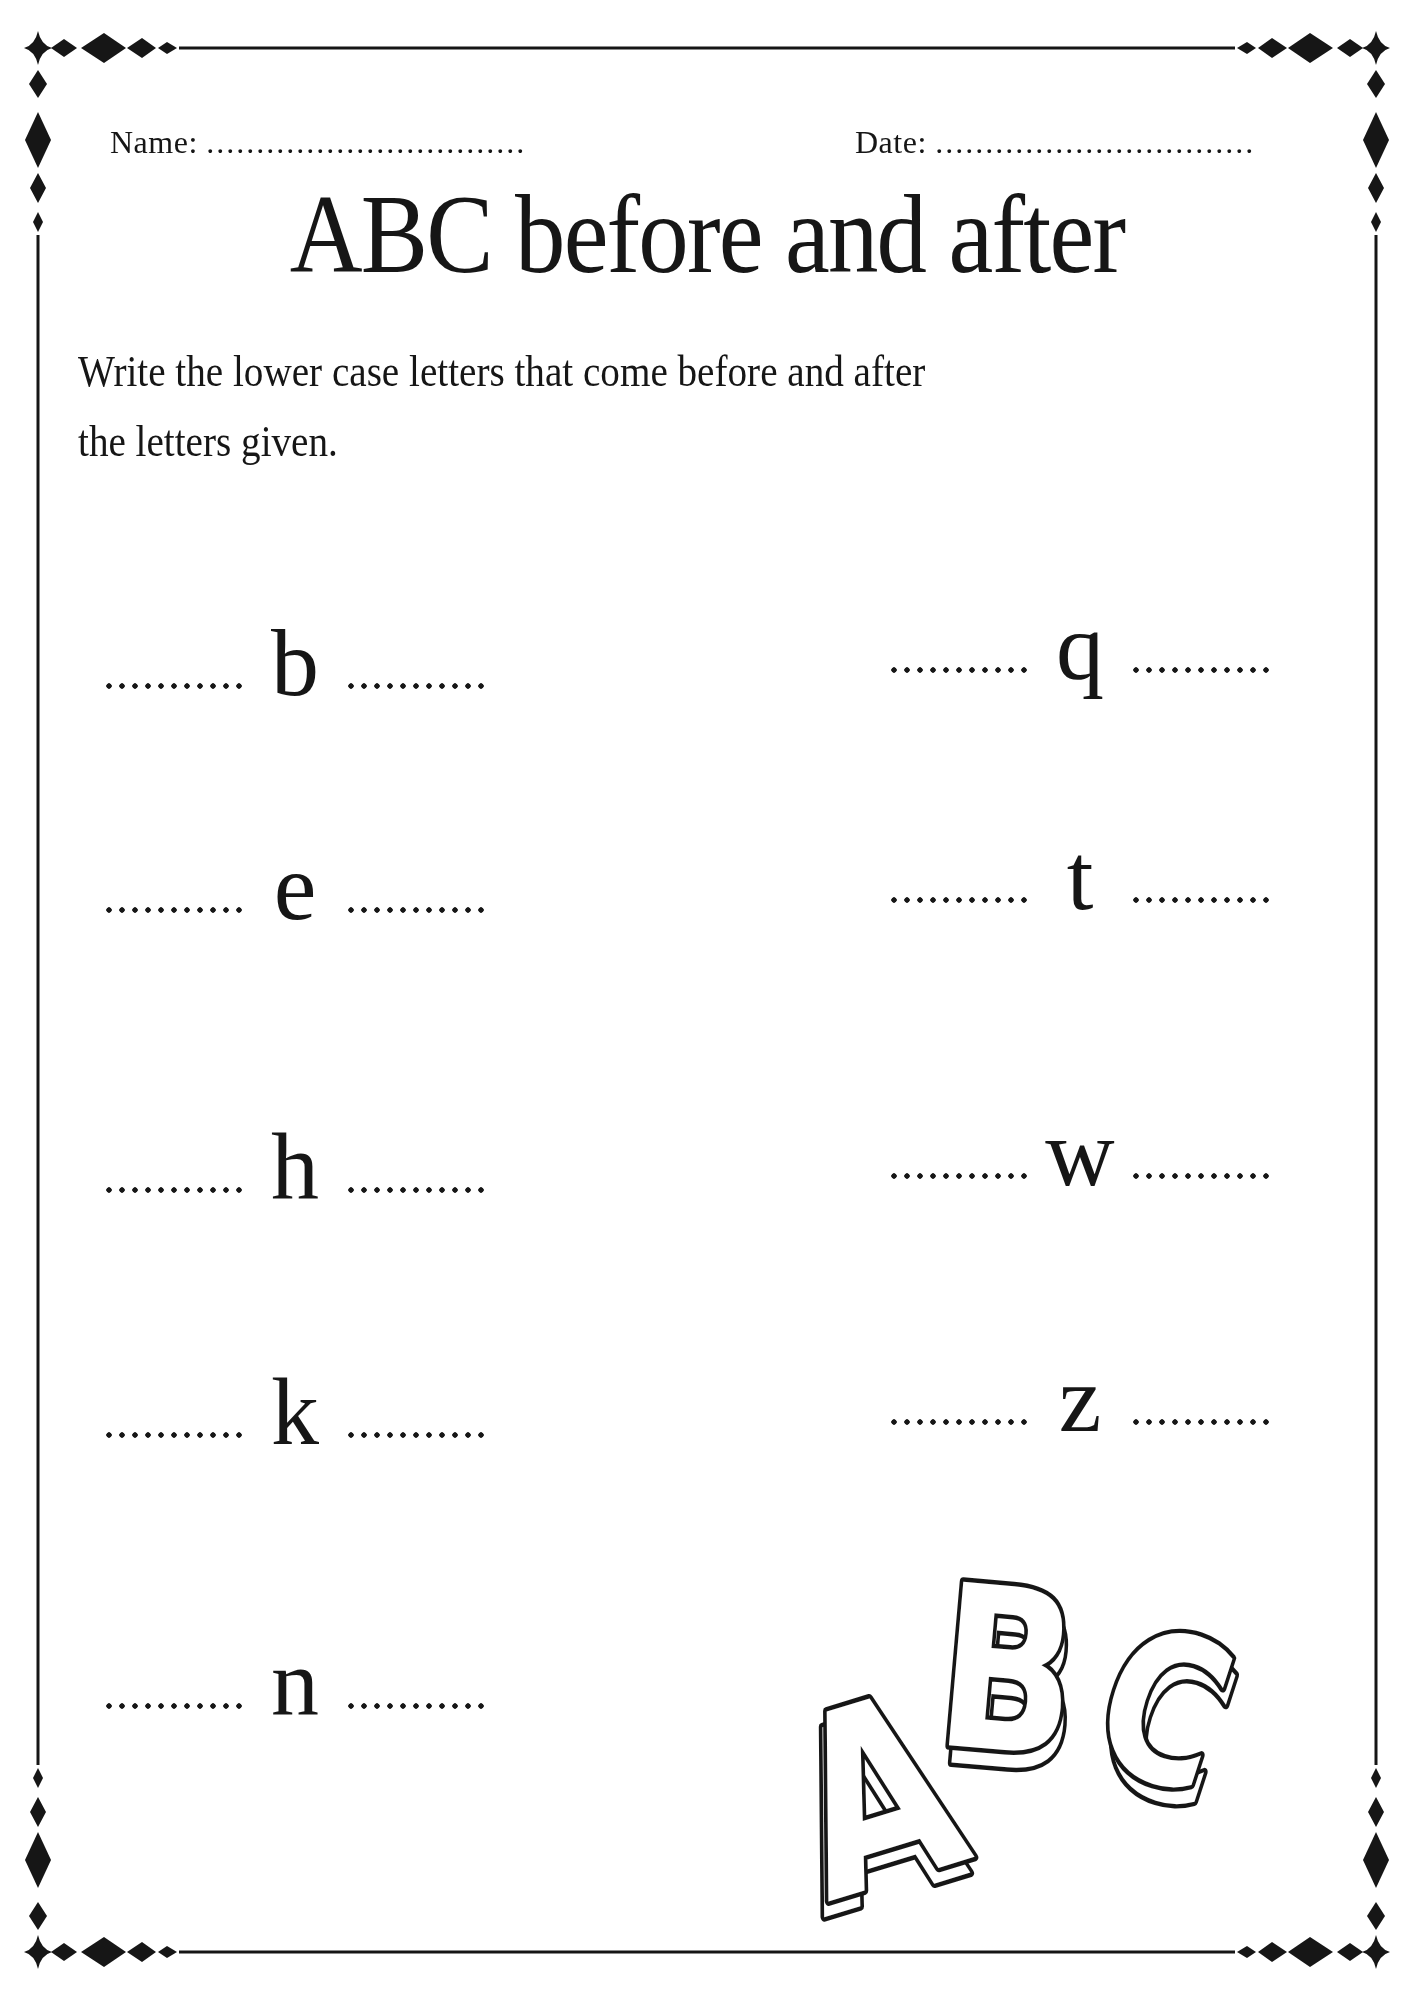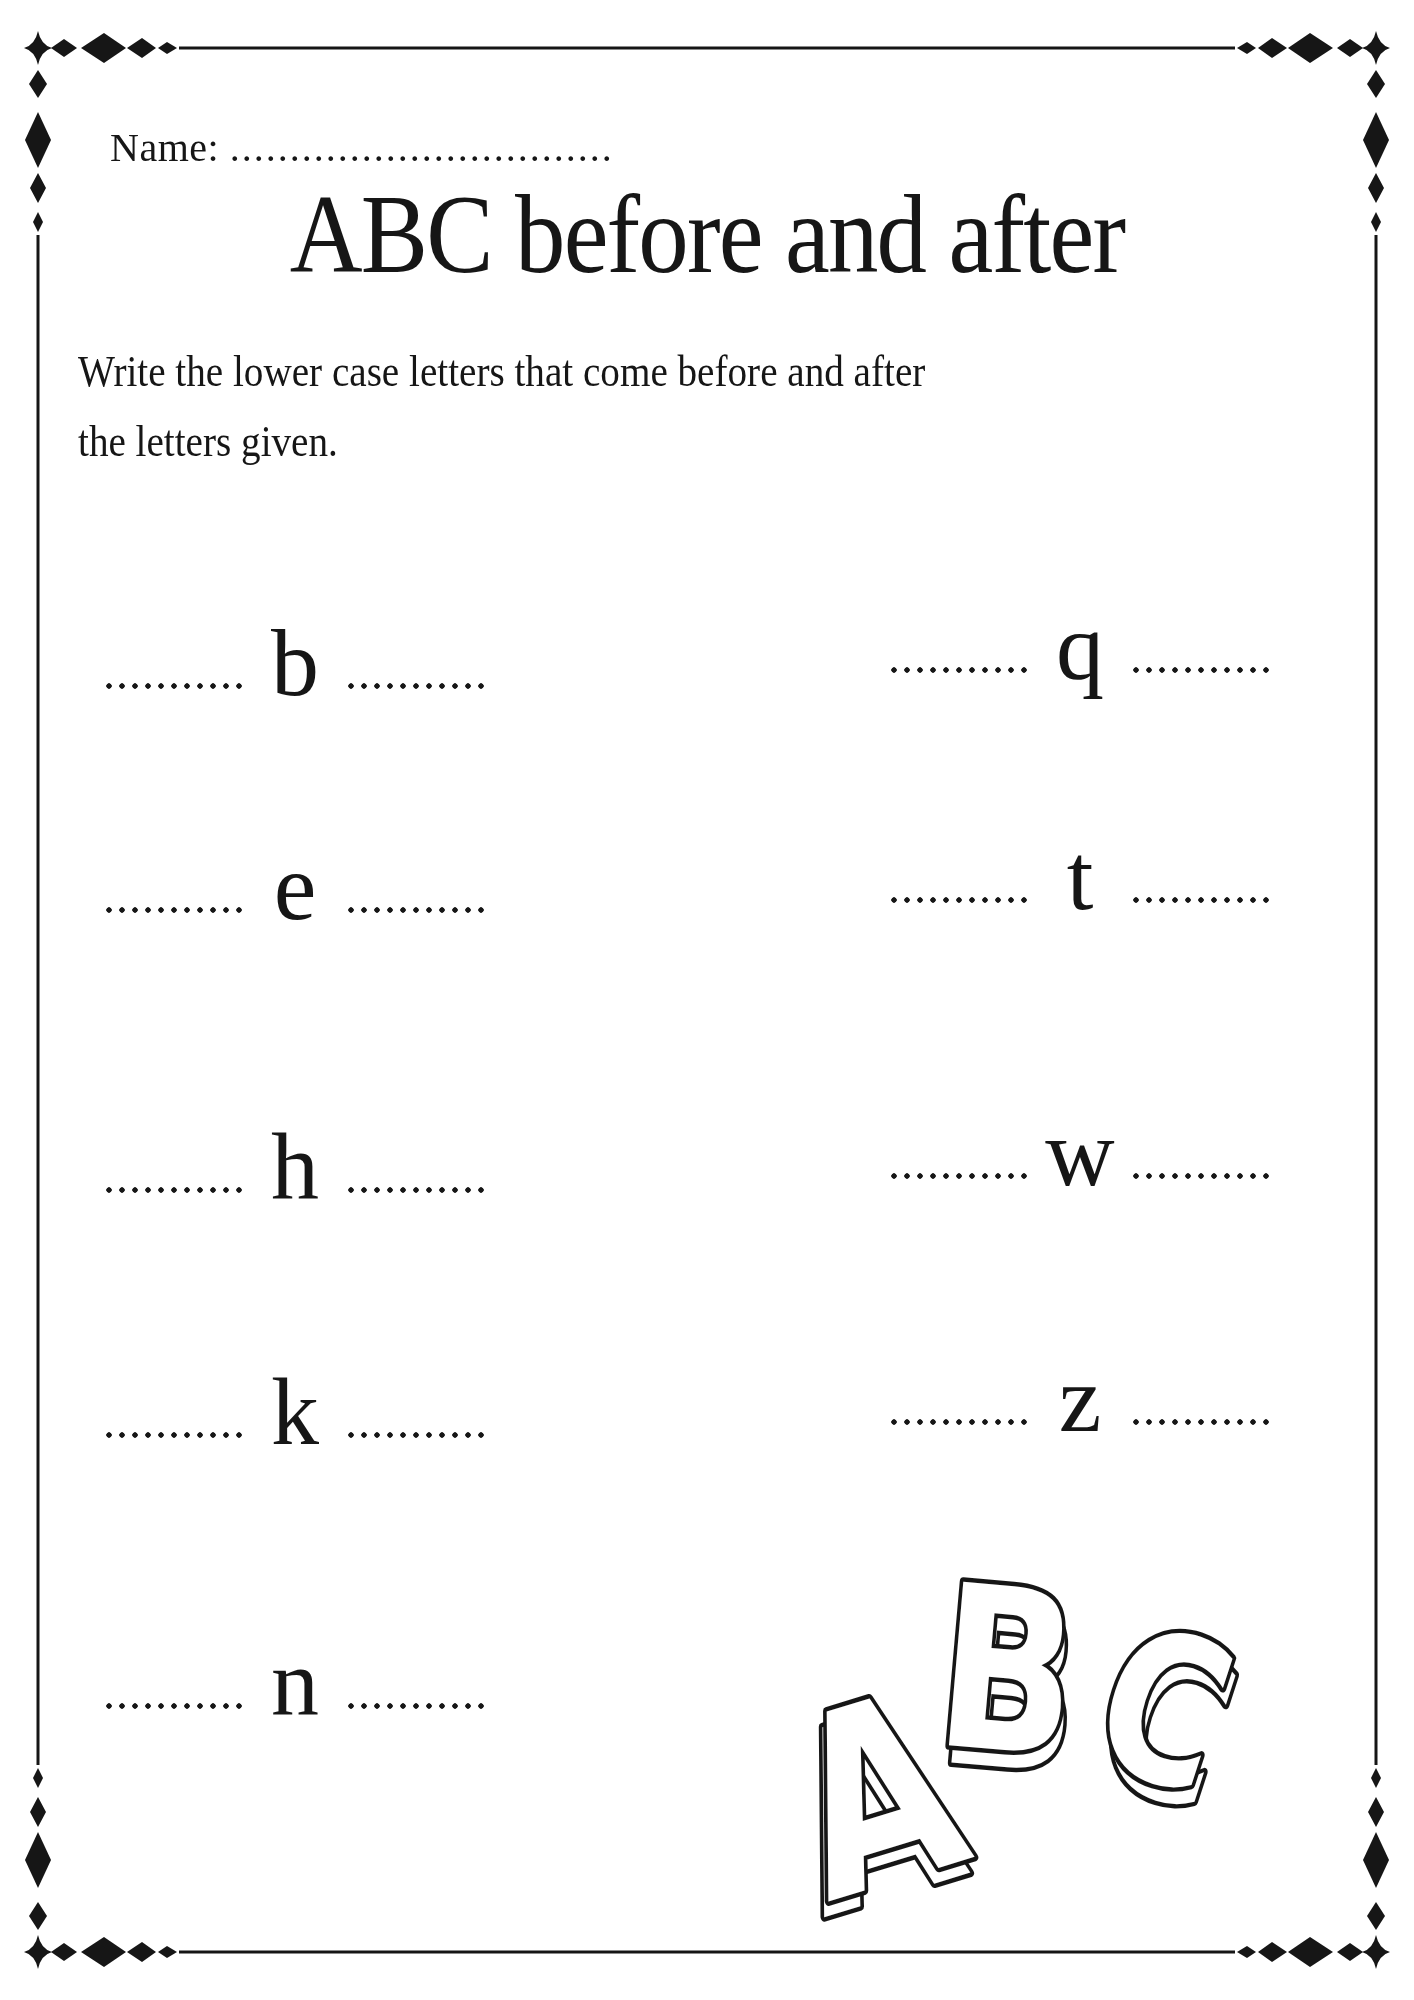--- a/index.html
+++ b/index.html
@@ -2,21 +2,21 @@
 <html><head>
 <meta charset="utf-8">
 <style>
   html,body{margin:0;padding:0;background:#ffffff;}
   .page{
     position:relative;width:1414px;height:2000px;background:#ffffff;
     font-family:"Liberation Serif",serif;color:#161616;overflow:hidden;
   }
   .frame-svg{position:absolute;left:0;top:0;pointer-events:none;}
 
-  .header-field{position:absolute;top:124px;font-size:40px;white-space:nowrap;letter-spacing:.5px;}
+  .header-field{position:absolute;top:124px;font-size:32px;white-space:nowrap;letter-spacing:.5px;}
   .header-field .blank{letter-spacing:2px;}
   .name-field{left:110px;}
   .date-field{left:855px;}
 
   .title{
     position:absolute;left:37px;right:37px;top:178px;text-align:center;
     font-size:112px;line-height:1;letter-spacing:-2px;
     transform:scaleX(.9);transform-origin:50% 0;
   }
 
@@ -92,20 +92,24 @@
         <text class="bubble" transform="translate(10,15)" x="0" y="75" font-size="205" stroke-width="9" text-anchor="middle">C</text>
         <text class="bubble" x="0" y="75" font-size="205" stroke-width="9" text-anchor="middle">C</text>
       </g>
     </g>
   </svg>
 
   <div class="header-field name-field">
     <span>Name:</span>
     <span class="blank">................................</span>
   </div>
+  <div class="header-field date-field">
+    <span>Date:</span>
+    <span class="blank">................................</span>
+  </div>
 
   <div class="title">ABC before and after</div>
 
   <div class="instructions">
     <div>Write the lower case letters that come before and after</div>
     <div>the letters given.</div>
   </div>
 
   <div class="row" style="left:103px;top:598px">
     <span class="dots d1"></span>

